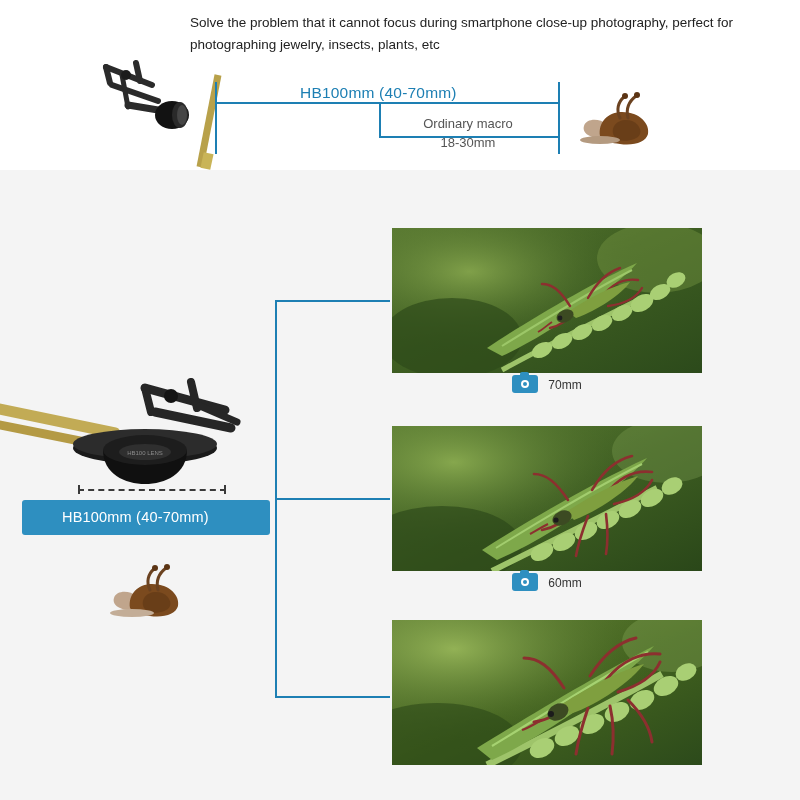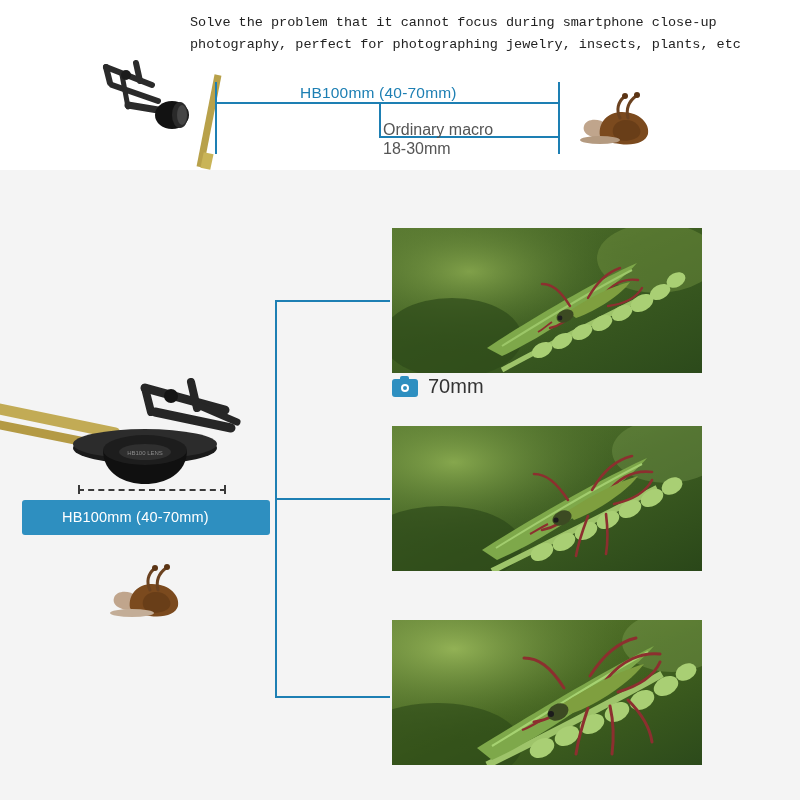--- a/index.html
+++ b/index.html
@@ -9,41 +9,41 @@
     font-family:"Liberation Sans", sans-serif;
     overflow:hidden;
     position:relative;
   }
   .stage{position:absolute;left:0;top:0;width:800px;height:800px;}
 
   
   .top-panel{position:absolute;left:0;top:0;width:800px;height:170px;background:#ffffff;}
   .headline{
     position:absolute;left:190px;top:12px;width:560px;
-    font-size:13.5px;line-height:22px;color:#222;font-family:Liberation Mono, monospace;
+    font-size:13.5px;line-height:22px;color:#222;
   }
 
   
   .bottom-panel{position:absolute;left:0;top:170px;width:800px;height:630px;background:#f4f4f4;}
 
   
   .rig{position:absolute;}
 
   
   .bracket{position:absolute;left:215px;top:82px;width:345px;height:72px;}
   .bracket .vline{position:absolute;width:2px;background:#1d7fb3;}
   .bracket .hline{position:absolute;height:2px;background:#1d7fb3;}
 
   .label-hb-top{
     position:absolute;left:300px;top:84px;
     font-size:15.5px;color:#1d7fb3;letter-spacing:.2px;
   }
   .label-ord{
-    position:absolute;left:383px;top:120px;width:170px;
-    font-size:16px;color:#555;line-height:19px;
+    position:absolute;left:383px;top:114px;width:170px;
+    font-size:13px;color:#555;line-height:19px;text-align:center;
   }
 
   
   .chip{
     position:absolute;left:22px;top:500px;width:248px;height:35px;
     background:#2e8fc0;border-radius:3px;
   }
   .chip span{
     display:block;color:#ffffff;font-size:14.5px;
     line-height:35px;padding-left:40px;letter-spacing:.2px;
@@ -58,22 +58,22 @@
 
   
   .conn{position:absolute;background:#1d7fb3;}
 
   
   .photo{
     position:absolute;width:310px;height:145px;overflow:hidden;
     background:#3c5a28;
   }
   .cap{
-    position:absolute;width:310px;text-align:left;
-    font-size:20px;color:#333;
+    position:absolute;width:310px;text-align:center;
+    font-size:12px;color:#333;
   }
   .cap .camera{
     display:inline-block;width:26px;height:18px;background:#2e8fc0;
     border-radius:3px;position:relative;vertical-align:-4px;margin-right:10px;
   }
   .cap .camera:before{
     content:"";position:absolute;left:8px;top:-3px;width:9px;height:4px;
     background:#2e8fc0;border-radius:2px 2px 0 0;
   }
   .cap .camera:after{
@@ -270,20 +270,23 @@
         <path d="M184 84 C172 96 162 102 150 104"></path>
         <path d="M196 90 C190 106 186 118 184 130"></path>
         <path d="M214 88 C216 104 216 116 214 128"></path>
       </g>
       <path d="M174 86 C198 70 226 56 246 50 C236 64 208 84 182 94Z" fill="#7f9f3f"></path>
       <ellipse cx="170" cy="92" rx="10" ry="7" transform="rotate(-25 170 92)" fill="#3c4a22"></ellipse>
       <circle cx="164" cy="94" r="2.6" fill="#1b1b1b"></circle>
       <path d="M156 98 C148 102 142 106 138 108" stroke="#8c2f2f" stroke-width="2" fill="none"></path>
     </svg>
   </div>
+  <div class="cap" style="left:392px;top:573px;">
+    <span class="camera"></span><span class="txt">60mm</span>
+  </div>
 
   <div class="photo" style="left:392px;top:620px;">
     <svg width="310" height="145" viewBox="0 0 310 145">
       <defs>
         <linearGradient id="bg3" x1="0" y1="0" x2="1" y2="1">
           <stop offset="0%" stop-color="#6b8a3a"></stop>
             <stop offset="50%" stop-color="#44641f"></stop>
           <stop offset="100%" stop-color="#2c4a1b"></stop>
         </linearGradient>
         <radialGradient id="blur3" cx="0.2" cy="0.2" r="0.7">

